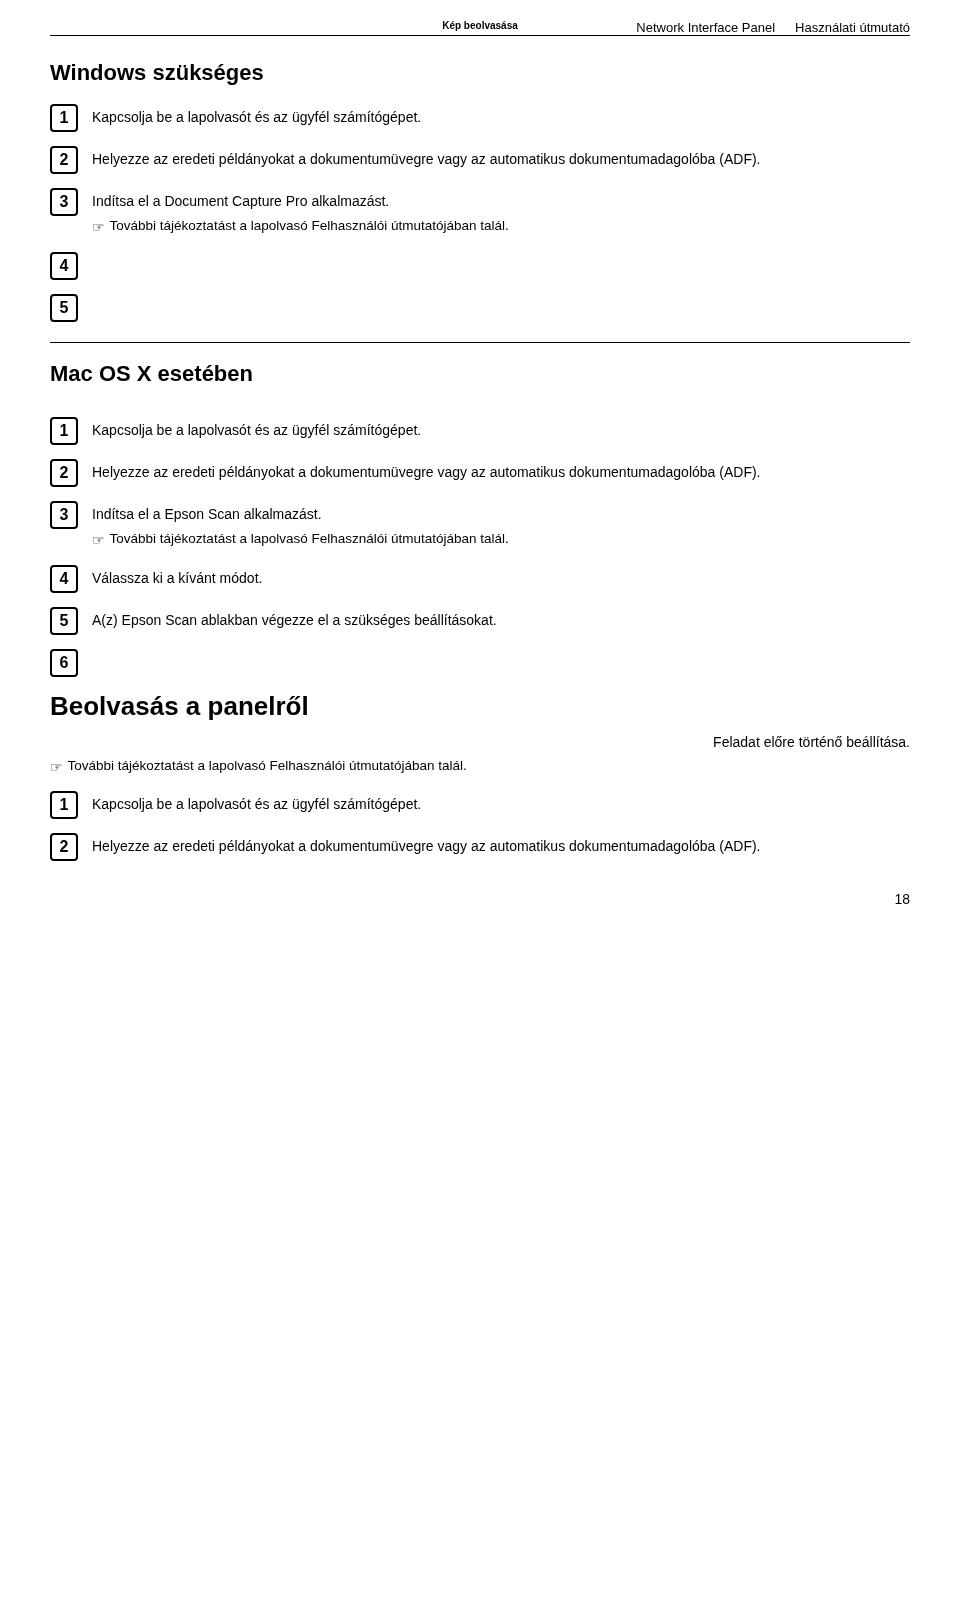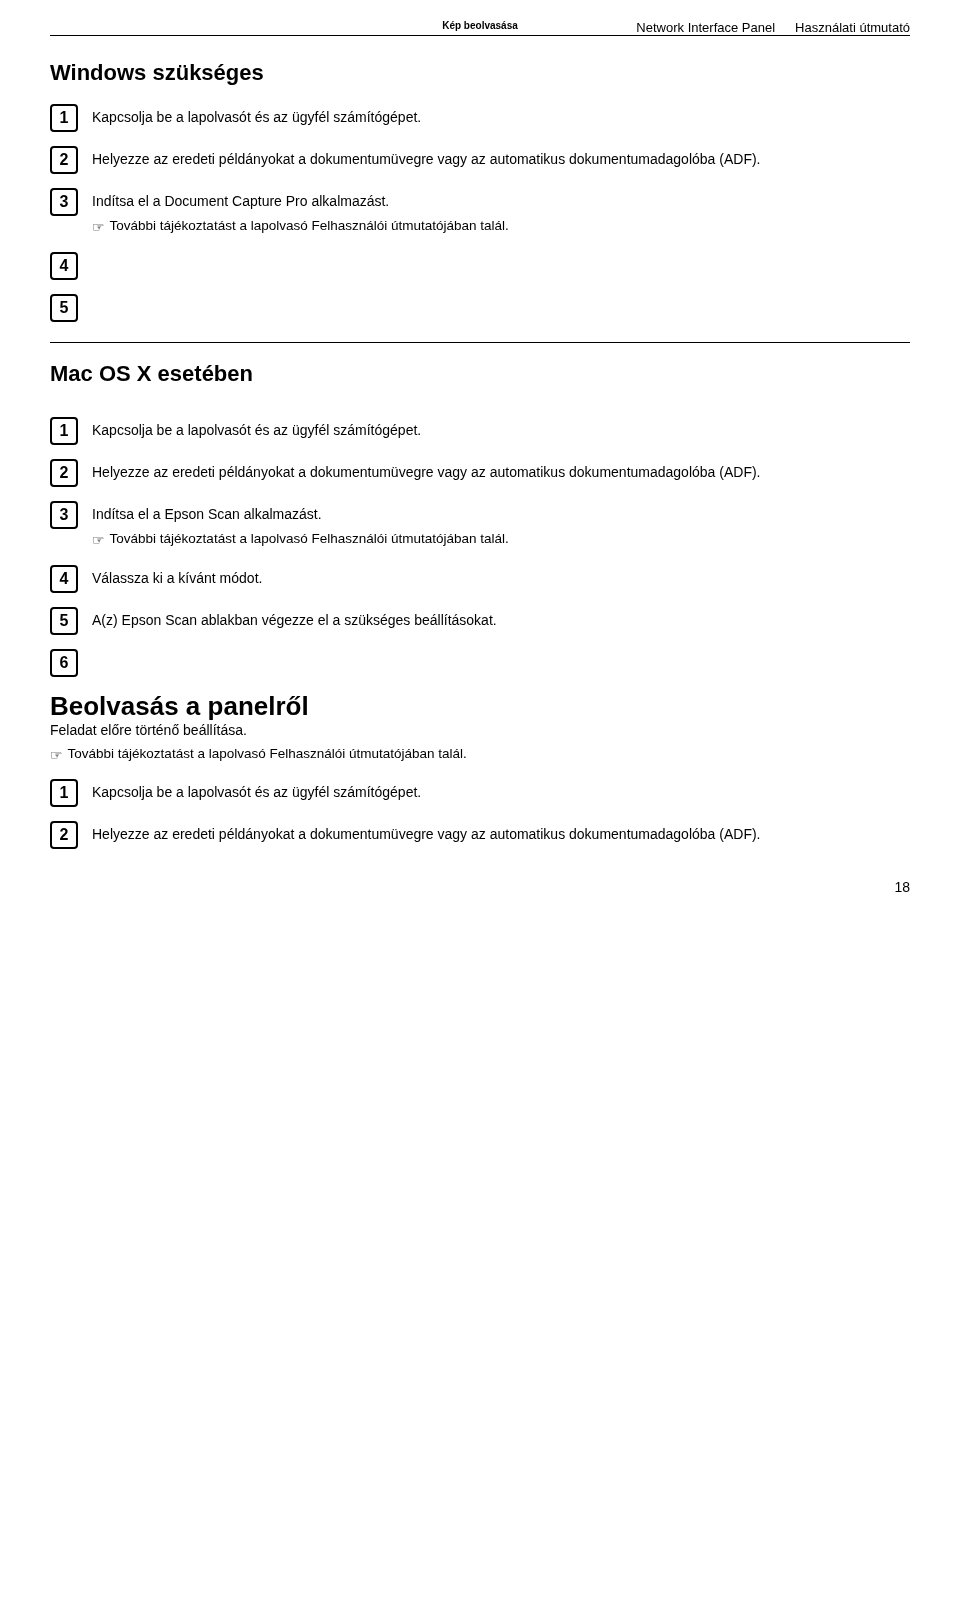--- a/index.html
+++ b/index.html
@@ -100,27 +100,28 @@
 
     h2.section-title-mac {
       font-size: 22px;
       font-weight: bold;
       margin-bottom: 30px;
     }
 
     h2.section-title-panel {
       font-size: 26px;
       font-weight: bold;
-      margin-bottom: 0;
+      margin-bottom: 12px;
       margin-top: 10px;
     }
 
     .panel-intro {
       font-size: 14px;
       margin-bottom: 8px;
+      text-align: right;
     }
 
     .panel-note {
       font-size: 13.5px;
       margin-bottom: 16px;
       display: flex;
       align-items: flex-start;
       gap: 5px;
     }
 

